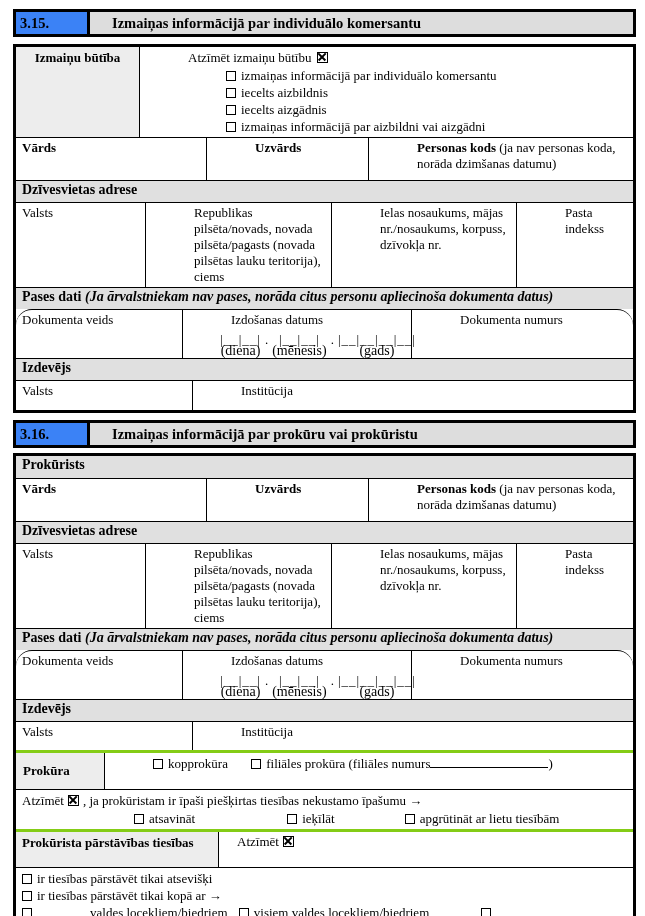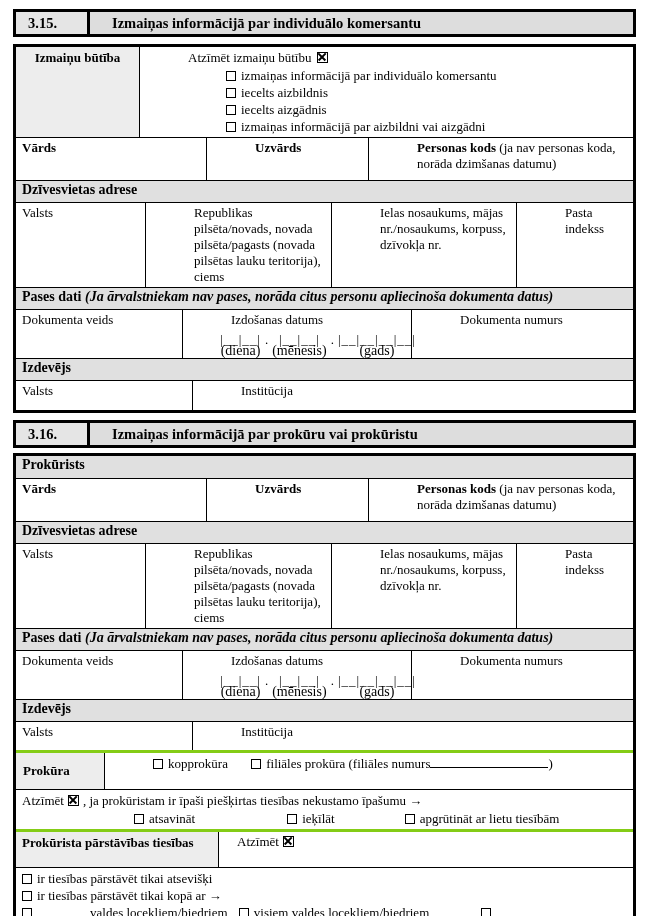--- a/index.html
+++ b/index.html
@@ -7,21 +7,21 @@
   body {
     width: 645px; height: 916px;
     font-family: "Liberation Serif", "DejaVu Serif", serif;
     font-size: 13px; color: #000;
   }
   .page { padding: 9px 9px 0 13px; }
 
   
   .secbar { display:flex; border:3px solid #000; height:28px; margin-bottom:7px; background:#fff; }
   .secnum { width:74px; border-right:3px solid #000; display:flex; align-items:center;
-            padding-left:12px; font-weight:bold; font-size:14.5px; background:#e5e5e5; }
+            padding-left:4px; font-weight:bold; font-size:14.5px; background:#3b82f6; }
   .sectitle { flex:1; background:#ddd; display:flex; align-items:center;
               padding-left:22px; font-weight:bold; font-size:14.5px; }
 
   
   .box { border:3px solid #000; margin-bottom:7px; background:#fff; }
   .row { display:flex; border-top:1px solid #000; align-items:stretch; }
   .row.first { border-top:none; }
   .row.thick { border-top:3px solid #84cc16; }
   .cell { padding:2px 6px; }
   .cell.bl { border-left:1px solid #000;padding-left:48px; }
@@ -60,21 +60,21 @@
   .w-addr1 { width:129px; } .w-addr2 { width:186px; } .w-addr3 { width:185px; }
   .w-pass1 { width:166px; } .w-pass2 { width:229px; }
   .w-iss1  { width:176px; }
   .w-prok  { width:88px; display:flex; align-items:center; padding-left:7px; }
   .w-repr  { width:202px; line-height:18px; }
   .grow { flex:1; }
 
   
   .h-nature { min-height:84px; } .h-name { min-height:43px; }
   .h-ghead { min-height:22px; } .h-addr { min-height:74px; }
-  .h-pass { min-height:47px; } .h-iss { min-height:30px; }
+  .h-pass { min-height:47px;border-radius:16px; } .h-iss { min-height:30px; }
   .h-iss2 { min-height:29px; } .h-prok { min-height:39px; }
   .h-rights { min-height:36px; } .h-repr { min-height:38px; }
   .h-bottom { min-height:62px; }
 
   .rights-line2 { display:flex; align-items:baseline; margin-top:1px; }
   .skaits { font-size:11.5px; margin-left:28px; line-height:12px; }
 </style>
 </head>
 <body>
 

